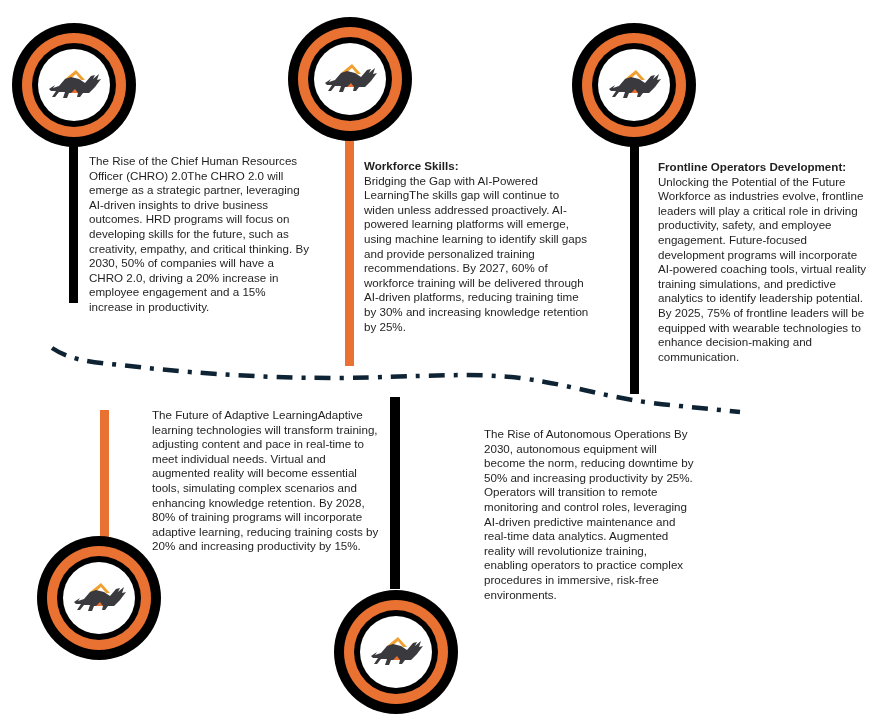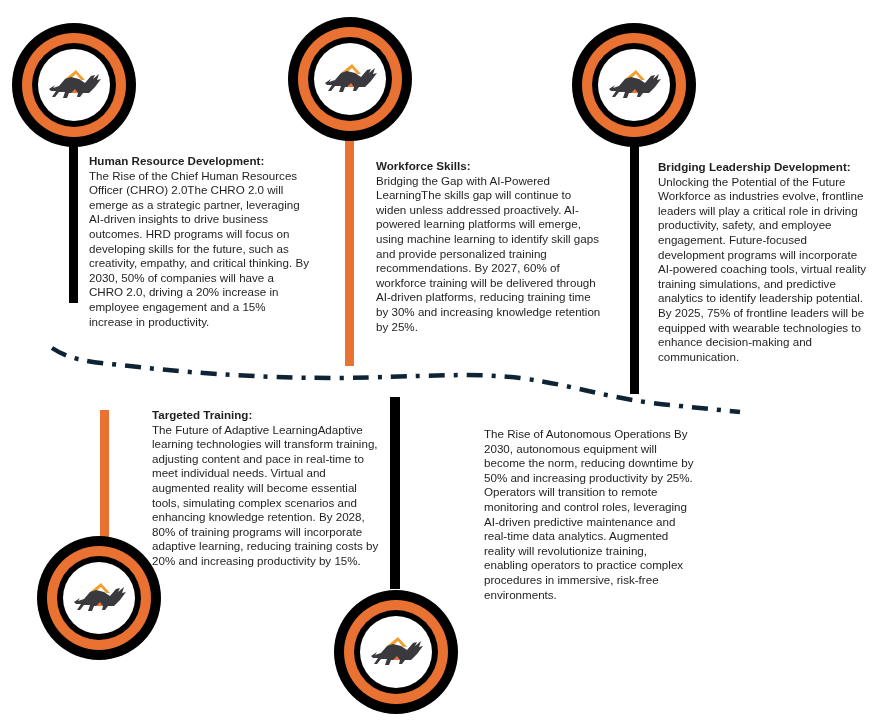--- a/index.html
+++ b/index.html
@@ -153,36 +153,34 @@
     <div class="inner-white">
       <svg class="logo" viewBox="0 0 58 36">
         <polygon points="20,12 31,3 40,13 36,13 31,7 24,13" fill="#f0a030"></polygon>
         <path d="M4 22 L10 18 L8 21 L14 19 L20 12 L26 10 L34 12 L40 16 L46 9 L50 8 L48 12 L54 7 L52 13 L56 12 L50 20 L44 26 L38 26 L35 30 L32 30 L33 26 L24 26 L22 31 L18 31 L20 25 L14 25 L10 30 L7 30 L11 24 L6 24 Z" fill="#3a3a3e"></path>
         <polygon points="26,26 30,22 33,26" fill="#e97132"></polygon>
       </svg>
     </div>
   </div>
 
   <div class="text-block" style="left:89px; top:154px; width:222px;">
-    <span class="title">Human Resource Development:</span>
     <span class="body">The Rise of the Chief Human Resources Officer (CHRO) 2.0The CHRO 2.0 will emerge as a strategic partner, leveraging AI-driven insights to drive business outcomes. HRD programs will focus on developing skills for the future, such as creativity, empathy, and critical thinking. By 2030, 50% of companies will have a CHRO 2.0, driving a 20% increase in employee engagement and a 15% increase in productivity.</span>
   </div>
 
-  <div class="text-block" style="left:376px; top:159px; width:226px;">
+  <div class="text-block" style="left:364px; top:159px; width:226px;">
     <span class="title">Workforce Skills:</span>
     <span class="body">Bridging the Gap with AI-Powered LearningThe skills gap will continue to widen unless addressed proactively. AI-powered learning platforms will emerge, using machine learning to identify skill gaps and provide personalized training recommendations. By 2027, 60% of workforce training will be delivered through AI-driven platforms, reducing training time by 30% and increasing knowledge retention by 25%.</span>
   </div>
 
   <div class="text-block" style="left:658px; top:160px; width:212px;">
-    <span class="title">Bridging Leadership Development:</span>
+    <span class="title">Frontline Operators Development:</span>
     <span class="body">Unlocking the Potential of the Future Workforce as industries evolve, frontline leaders will play a critical role in driving productivity, safety, and employee engagement. Future-focused development programs will incorporate AI-powered coaching tools, virtual reality training simulations, and predictive analytics to identify leadership potential. By 2025, 75% of frontline leaders will be equipped with wearable technologies to enhance decision-making and communication.</span>
   </div>
 
   <div class="text-block" style="left:152px; top:408px; width:232px;">
-    <span class="title">Targeted Training:</span>
     <span class="body"> The Future of Adaptive LearningAdaptive learning technologies will transform training, adjusting content and pace in real-time to meet individual needs. Virtual and augmented reality will become essential tools, simulating complex scenarios and enhancing knowledge retention. By 2028, 80% of training programs will incorporate adaptive learning, reducing training costs by 20% and increasing productivity by 15%.</span>
   </div>
 
   <div class="text-block" style="left:484px; top:427px; width:210px;">
     <span class="body">The Rise of Autonomous Operations By 2030, autonomous equipment will become the norm, reducing downtime by 50% and increasing productivity by 25%. Operators will transition to remote monitoring and control roles, leveraging AI-driven predictive maintenance and real-time data analytics. Augmented reality will revolutionize training, enabling operators to practice complex procedures in immersive, risk-free environments.</span>
   </div>
 
 </div>
 
 </body></html>

